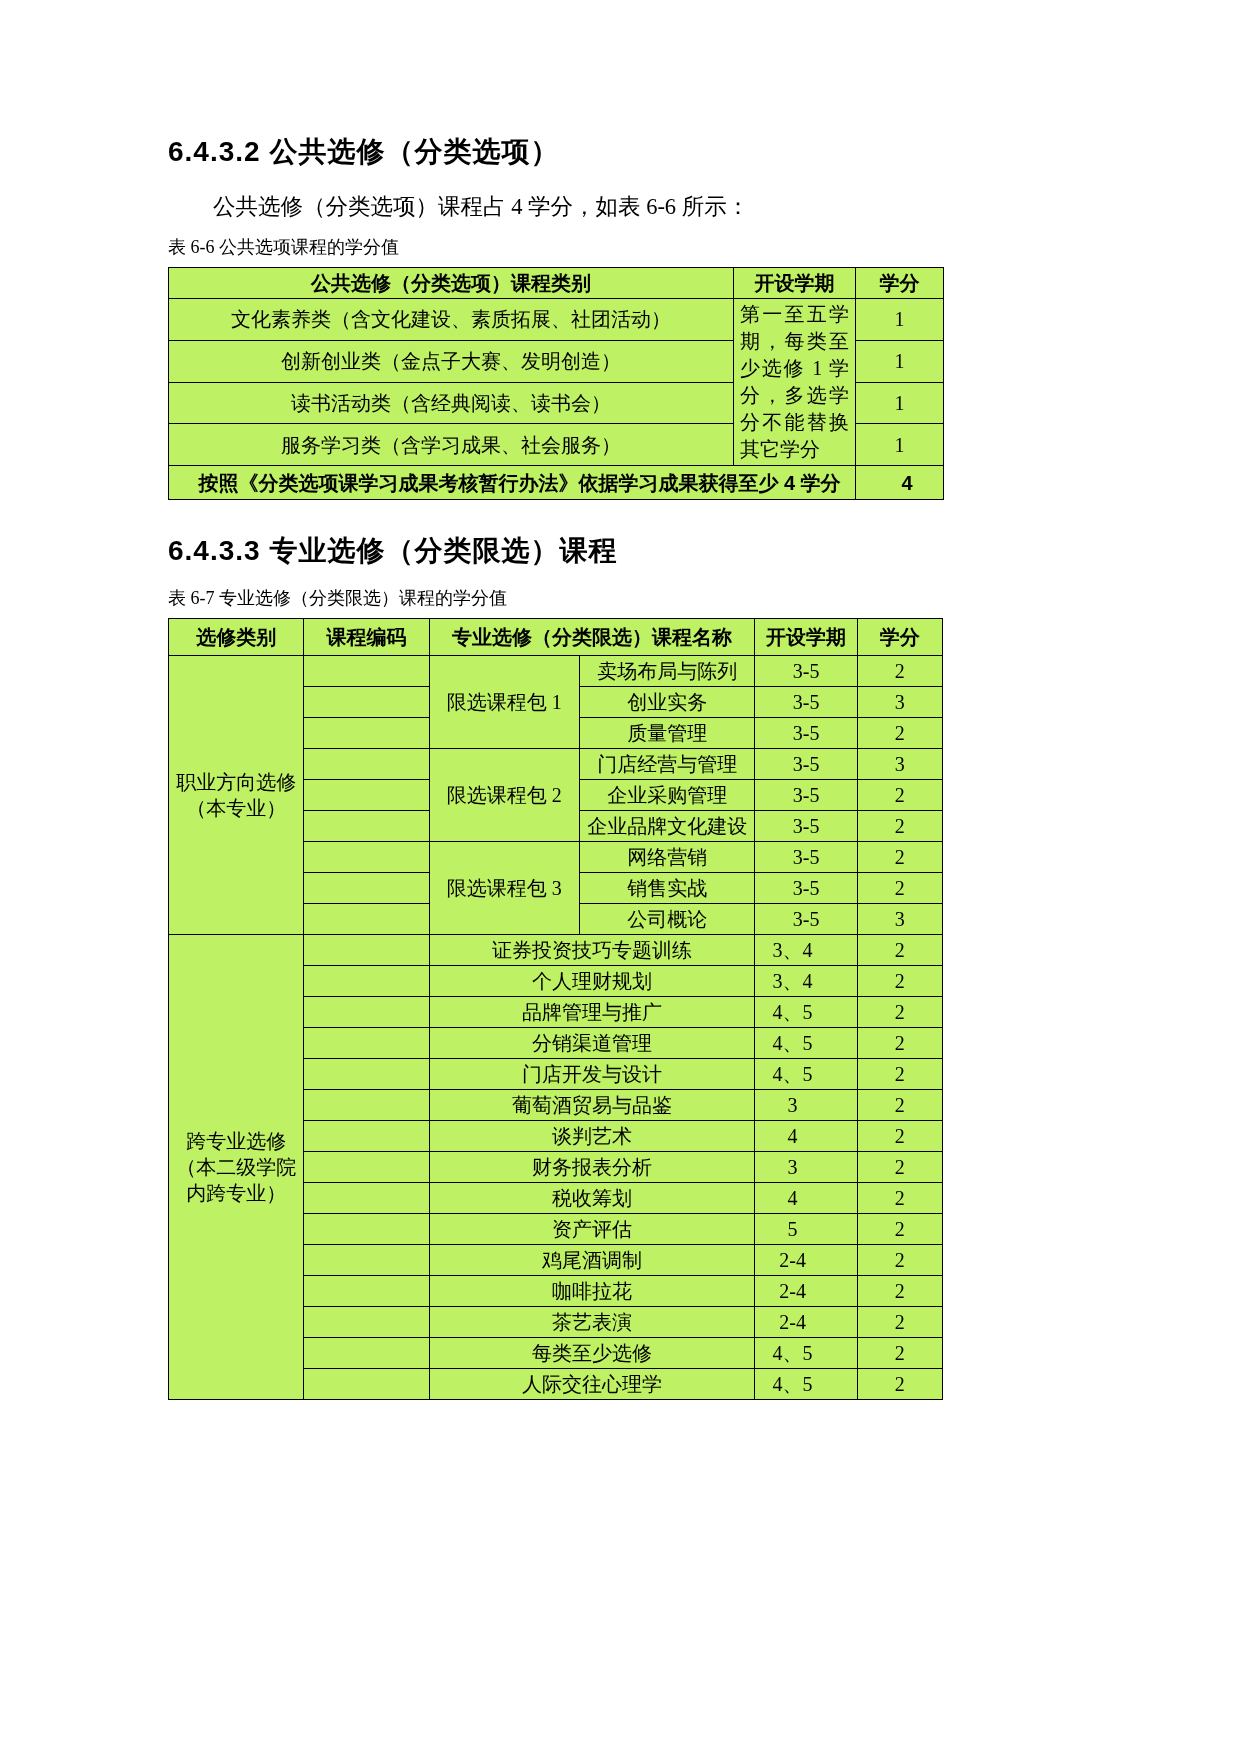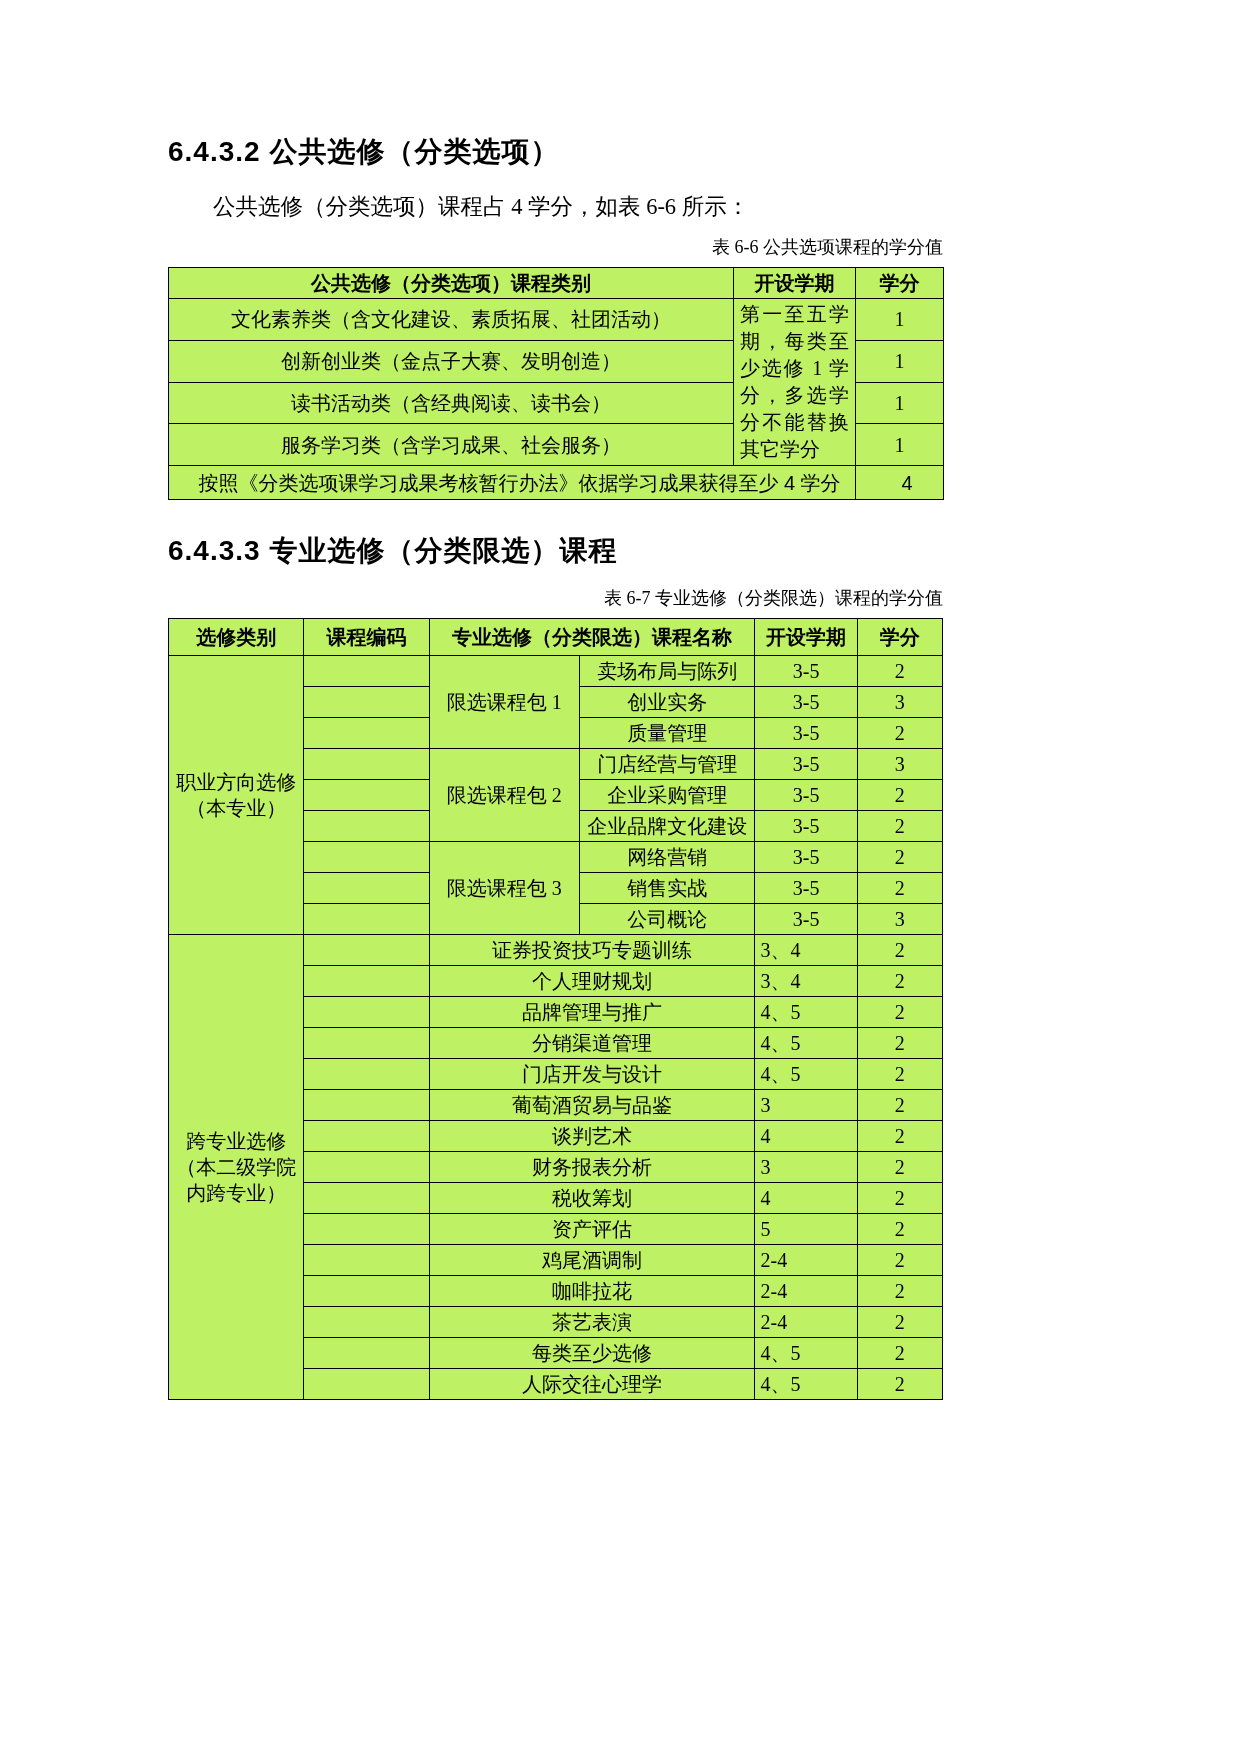--- a/index.html
+++ b/index.html
@@ -22,21 +22,21 @@
   }
   .para {
     font-size: 22.5px;
     line-height: 40px;
     text-indent: 2em;
     text-align: justify;
     margin-bottom: 8px;
   }
   .caption {
     font-size: 18px;
-    text-align: right;
+    text-align: left;
     width: 775px;
     margin: 8px 0 8px 0;
   }
 
   table {
     border-collapse: collapse;
     table-layout: fixed;
     width: 775px;
     background: #bef264;
   }
@@ -53,31 +53,31 @@
     font-family: "Liberation Sans", "DejaVu Sans", sans-serif;
     font-weight: bold;
   }
 
   
   .t66 th { height: 30px; }
   .t66 td { height: 30px; }
   .t66 .sem-note { text-align: justify; padding: 2px 6px; line-height: 27px; }
   .t66 .footer-cell {
     font-family: "Liberation Sans", "DejaVu Sans", sans-serif;
-    font-weight: normal;
+    font-weight: bold;
     height: 34px;
     padding-left: 20px;
   }
 
   .gap1 { height: 32px; }
 
   
   .t67 th { height: 37px; }
   .t67 td { height: 31px; }
-  .t67 .g2-sem { text-align: left; padding-right: 32px; }
+  .t67 .g2-sem { text-align: center; padding-right: 32px; }
 </style>
 </head>
 <body>
 
 <div class="page">
 
   <div class="heading">6.4.3.2 公共选修（分类选项）</div>
   <div class="para">公共选修（分类选项）课程占 4 学分，如表 6-6 所示：</div>
   <div class="caption">表 6-6 公共选项课程的学分值</div>
 

